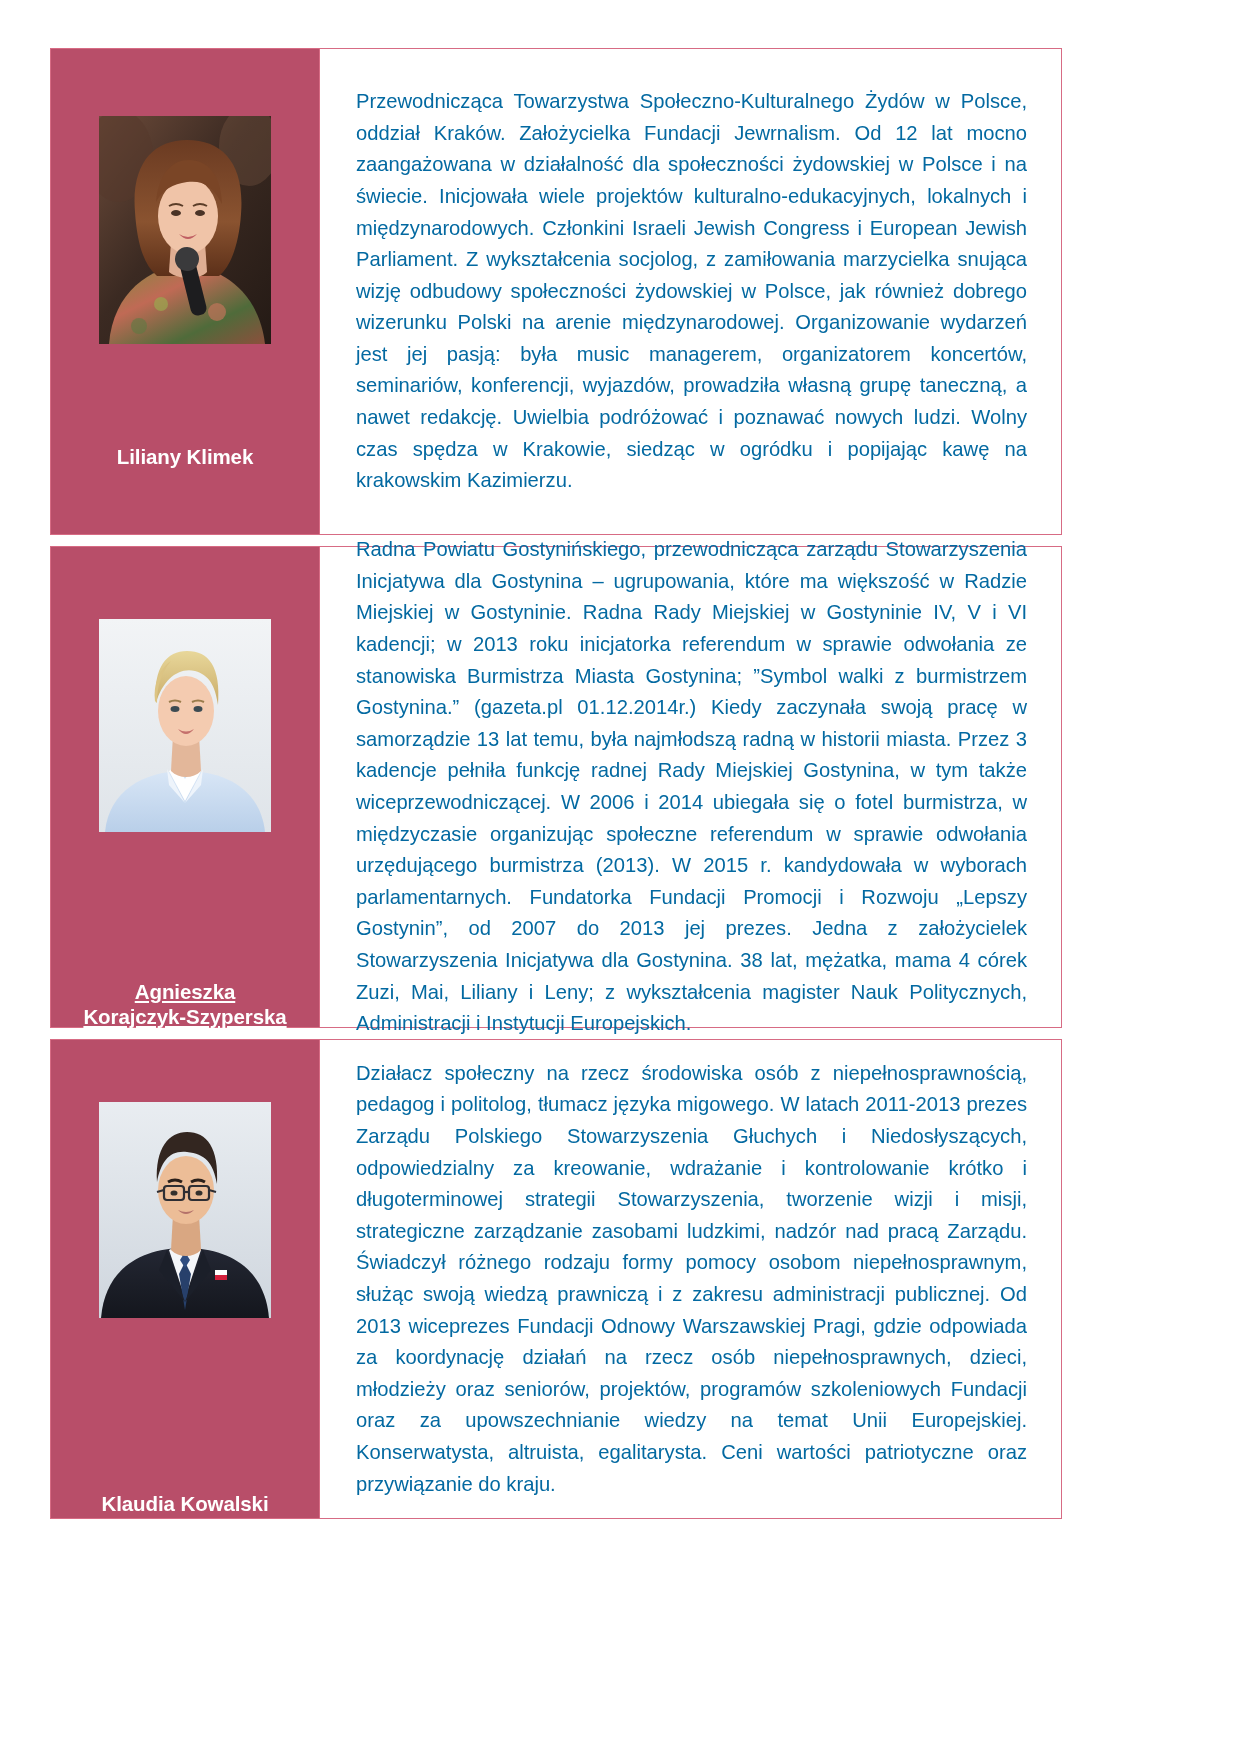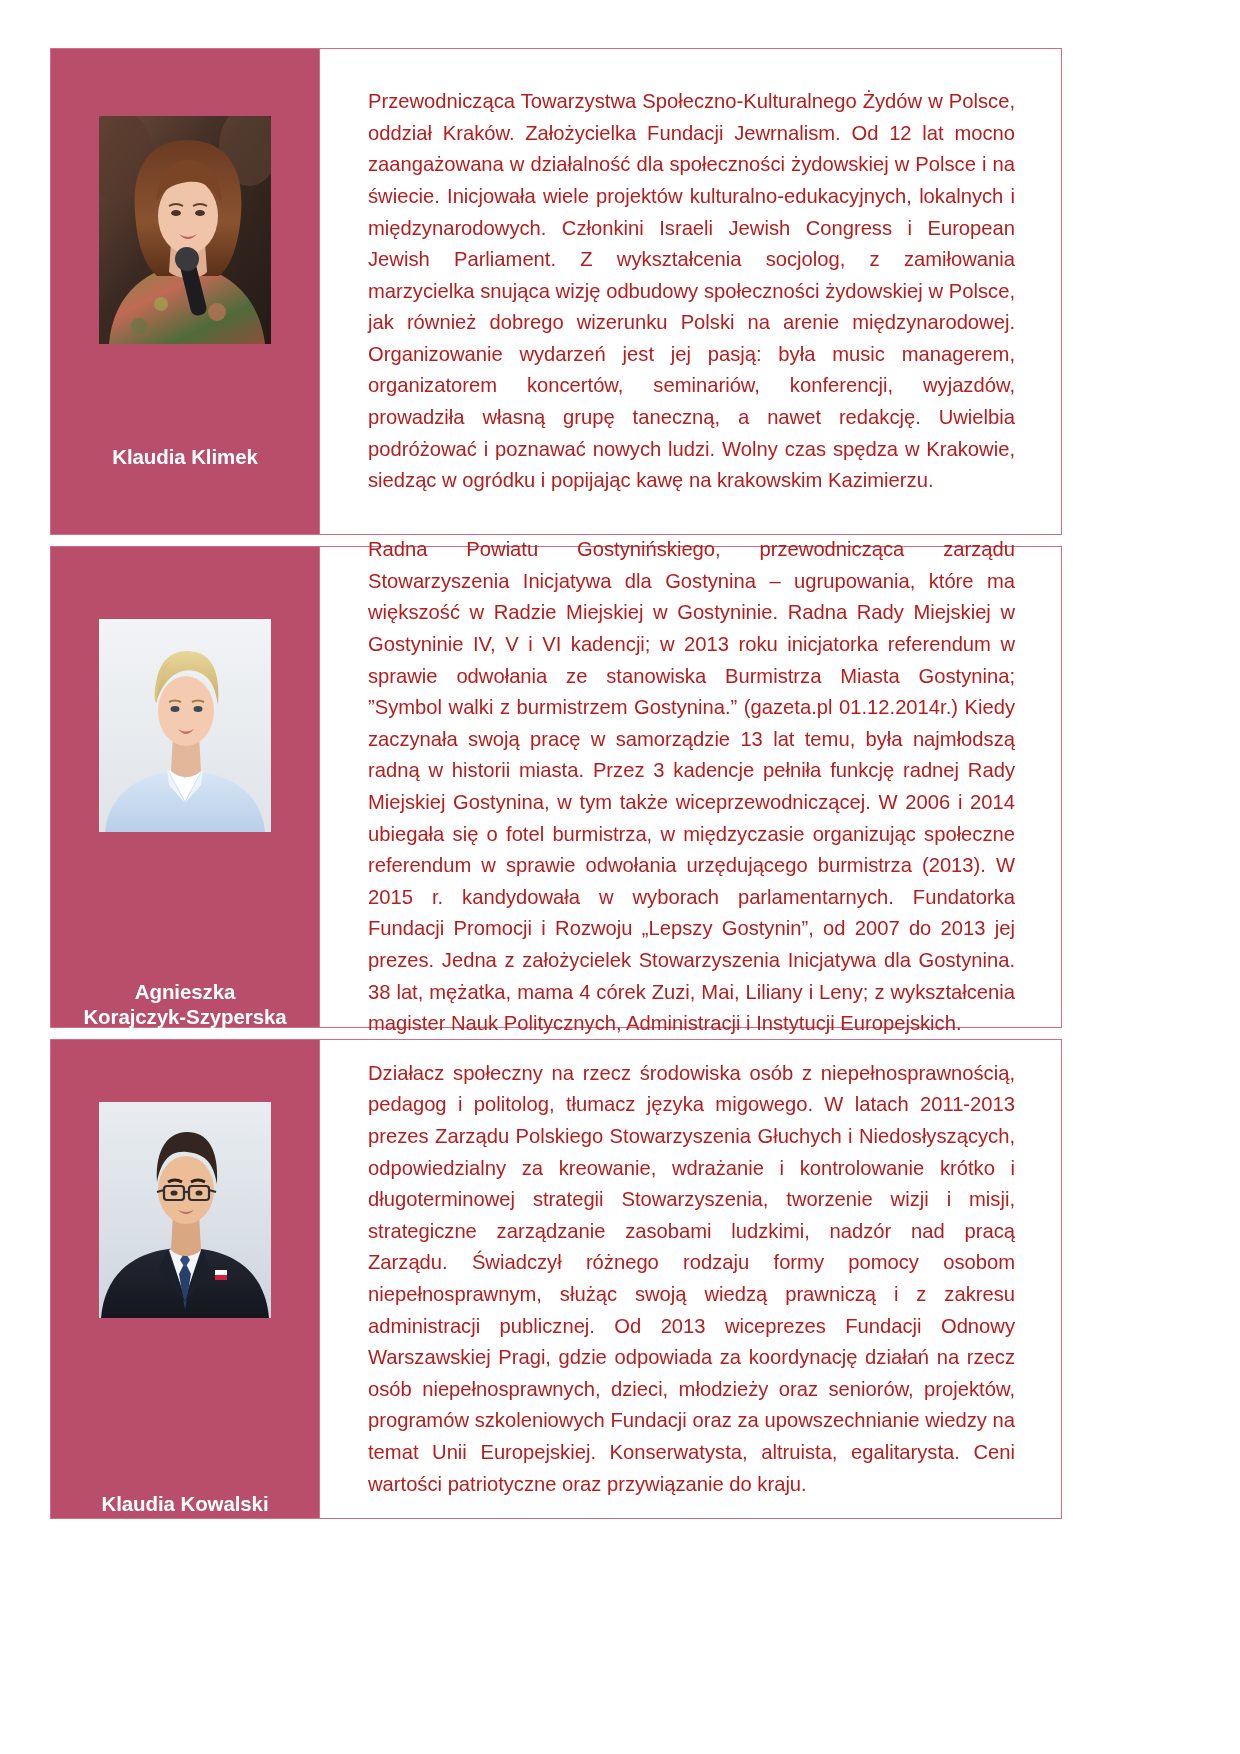--- a/index.html
+++ b/index.html
@@ -72,36 +72,36 @@
     box-sizing: border-box;
     background: #ffffff;
     display: flex;
     flex-direction: column;
     justify-content: center;
     padding: 0 34px 0 36px;
   }
   .bio-text {
     font-size: 20.2px;
     line-height: 31.6px;
-    color: #b91c1c;
+    color: #0369a1;
     text-align: justify;
     text-justify: inter-word;
-    margin: 12px;
+    margin: 0;
     hyphens: none;
     font-weight: 400;
   }
 
   
   .row-1 { height: 487px; }
   .row-1 .portrait { width: 172px; height: 228px; margin-top: 67px; }
   .row-1 .person-name { margin-top: 100px; }
 
   .row-2 { height: 482px; }
   .row-2 .portrait { width: 172px; height: 213px; margin-top: 72px; }
-  .row-2 .person-name { margin-top: 147px; }
+  .row-2 .person-name { margin-top: 147px; text-decoration: underline; }
 
   .row-3 { height: 480px; }
   .row-3 .portrait { width: 172px; height: 216px; margin-top: 62px; }
   .row-3 .person-name { margin-top: 173px; }
 </style>
 </head>
 <body>
 
 <div class="page">
   <div class="sheet">
@@ -149,21 +149,21 @@
             <ellipse cx="101" cy="97" rx="5" ry="3" fill="#4a3326"></ellipse>
             <path d="M70 90 Q77 86 84 90" stroke="#5b3d28" stroke-width="2" fill="none"></path>
             <path d="M94 90 Q101 86 108 90" stroke="#5b3d28" stroke-width="2" fill="none"></path>
 
             <path d="M80 118 Q89 124 98 118 Q89 128 80 118 Z" fill="#bf5e62"></path>
 
             <rect x="86" y="140" width="16" height="60" rx="7" fill="#1d1d1f" transform="rotate(-14 94 170)"></rect>
             <ellipse cx="88" cy="143" rx="12" ry="12" fill="#3a3a3c" transform="rotate(-14 88 143)"></ellipse>
           </svg>
         </div>
-        <div class="person-name">Klaudia Klimek</div>
+        <div class="person-name">Liliany Klimek</div>
       </div>
       <div class="text-col">
         <p class="bio-text">Przewodnicząca Towarzystwa Społeczno-Kulturalnego Żydów w Polsce, oddział Kraków. Założycielka Fundacji Jewrnalism. Od 12 lat mocno zaangażowana w działalność dla społeczności żydowskiej w Polsce i na świecie. Inicjowała wiele projektów kulturalno-edukacyjnych, lokalnych i międzynarodowych. Członkini Israeli Jewish Congress i European Jewish Parliament. Z wykształcenia socjolog, z zamiłowania marzycielka snująca wizję odbudowy społeczności żydowskiej w Polsce, jak również dobrego wizerunku Polski na arenie międzynarodowej. Organizowanie wydarzeń jest jej pasją: była music managerem, organizatorem koncertów, seminariów, konferencji, wyjazdów, prowadziła własną grupę taneczną, a nawet redakcję. Uwielbia podróżować i poznawać nowych ludzi.  Wolny czas spędza w Krakowie, siedząc w ogródku i popijając kawę na krakowskim Kazimierzu.</p>
       </div>
     </div>
 
     <div class="bio-row row-2">
       <div class="photo-col">
         <div class="portrait">
           <svg viewBox="0 0 172 213" preserveAspectRatio="none">

